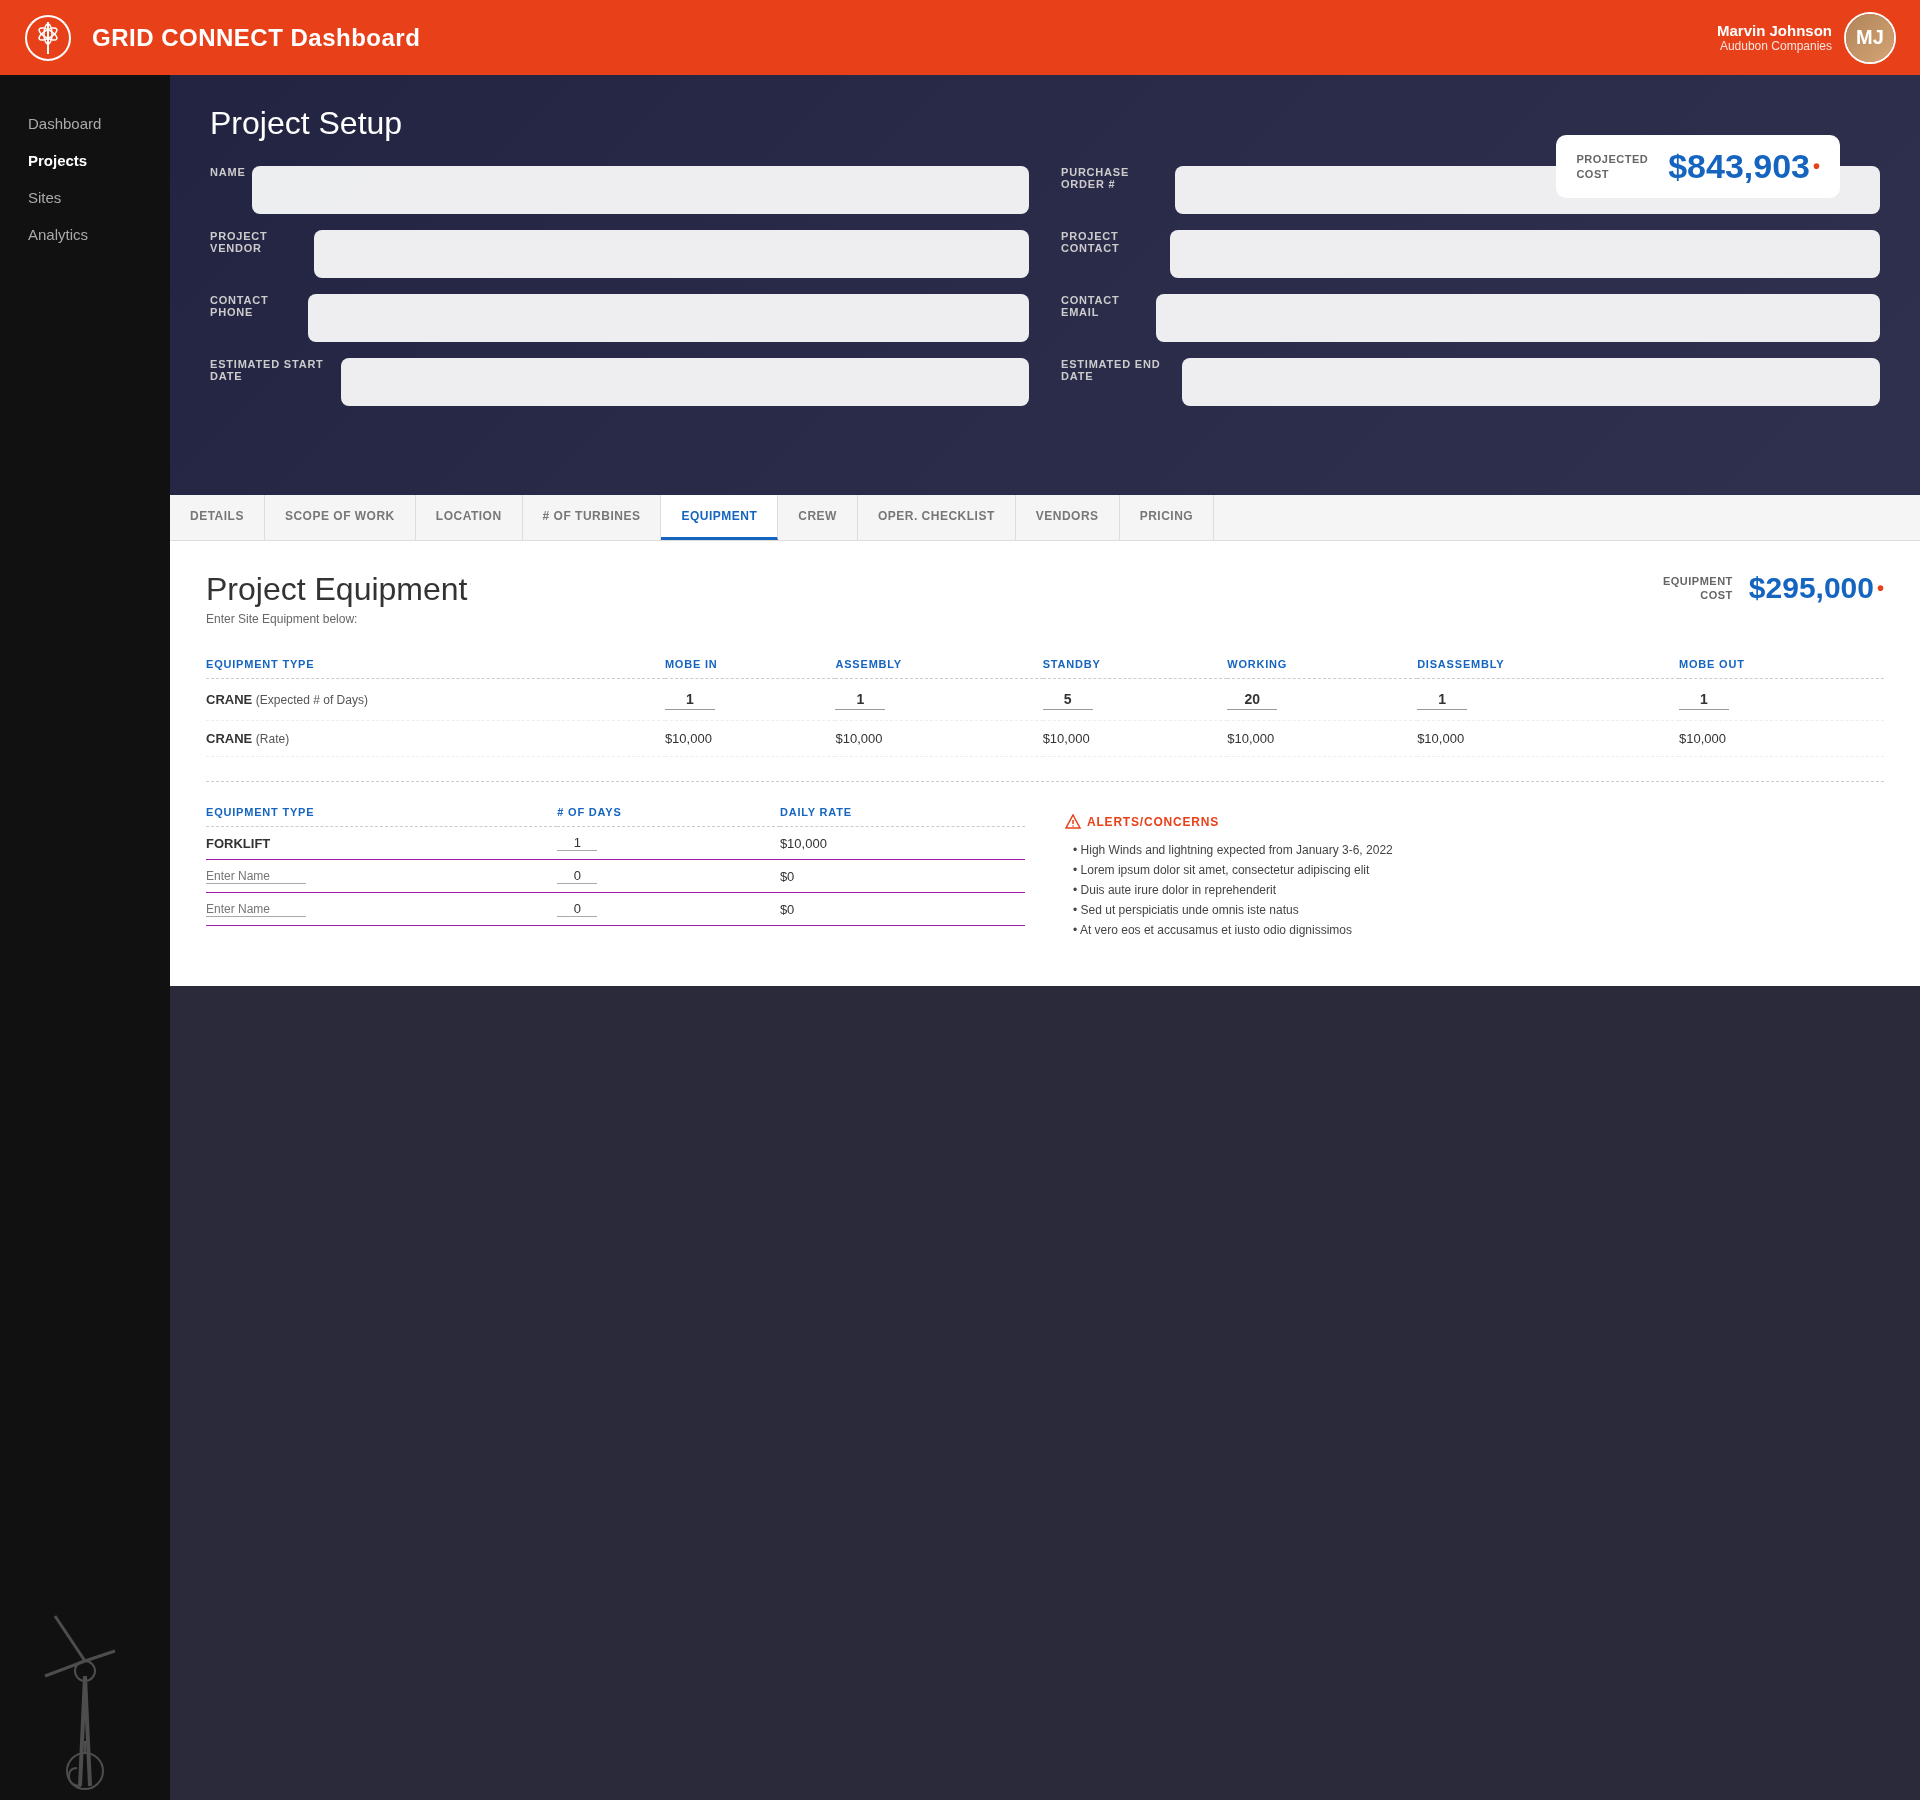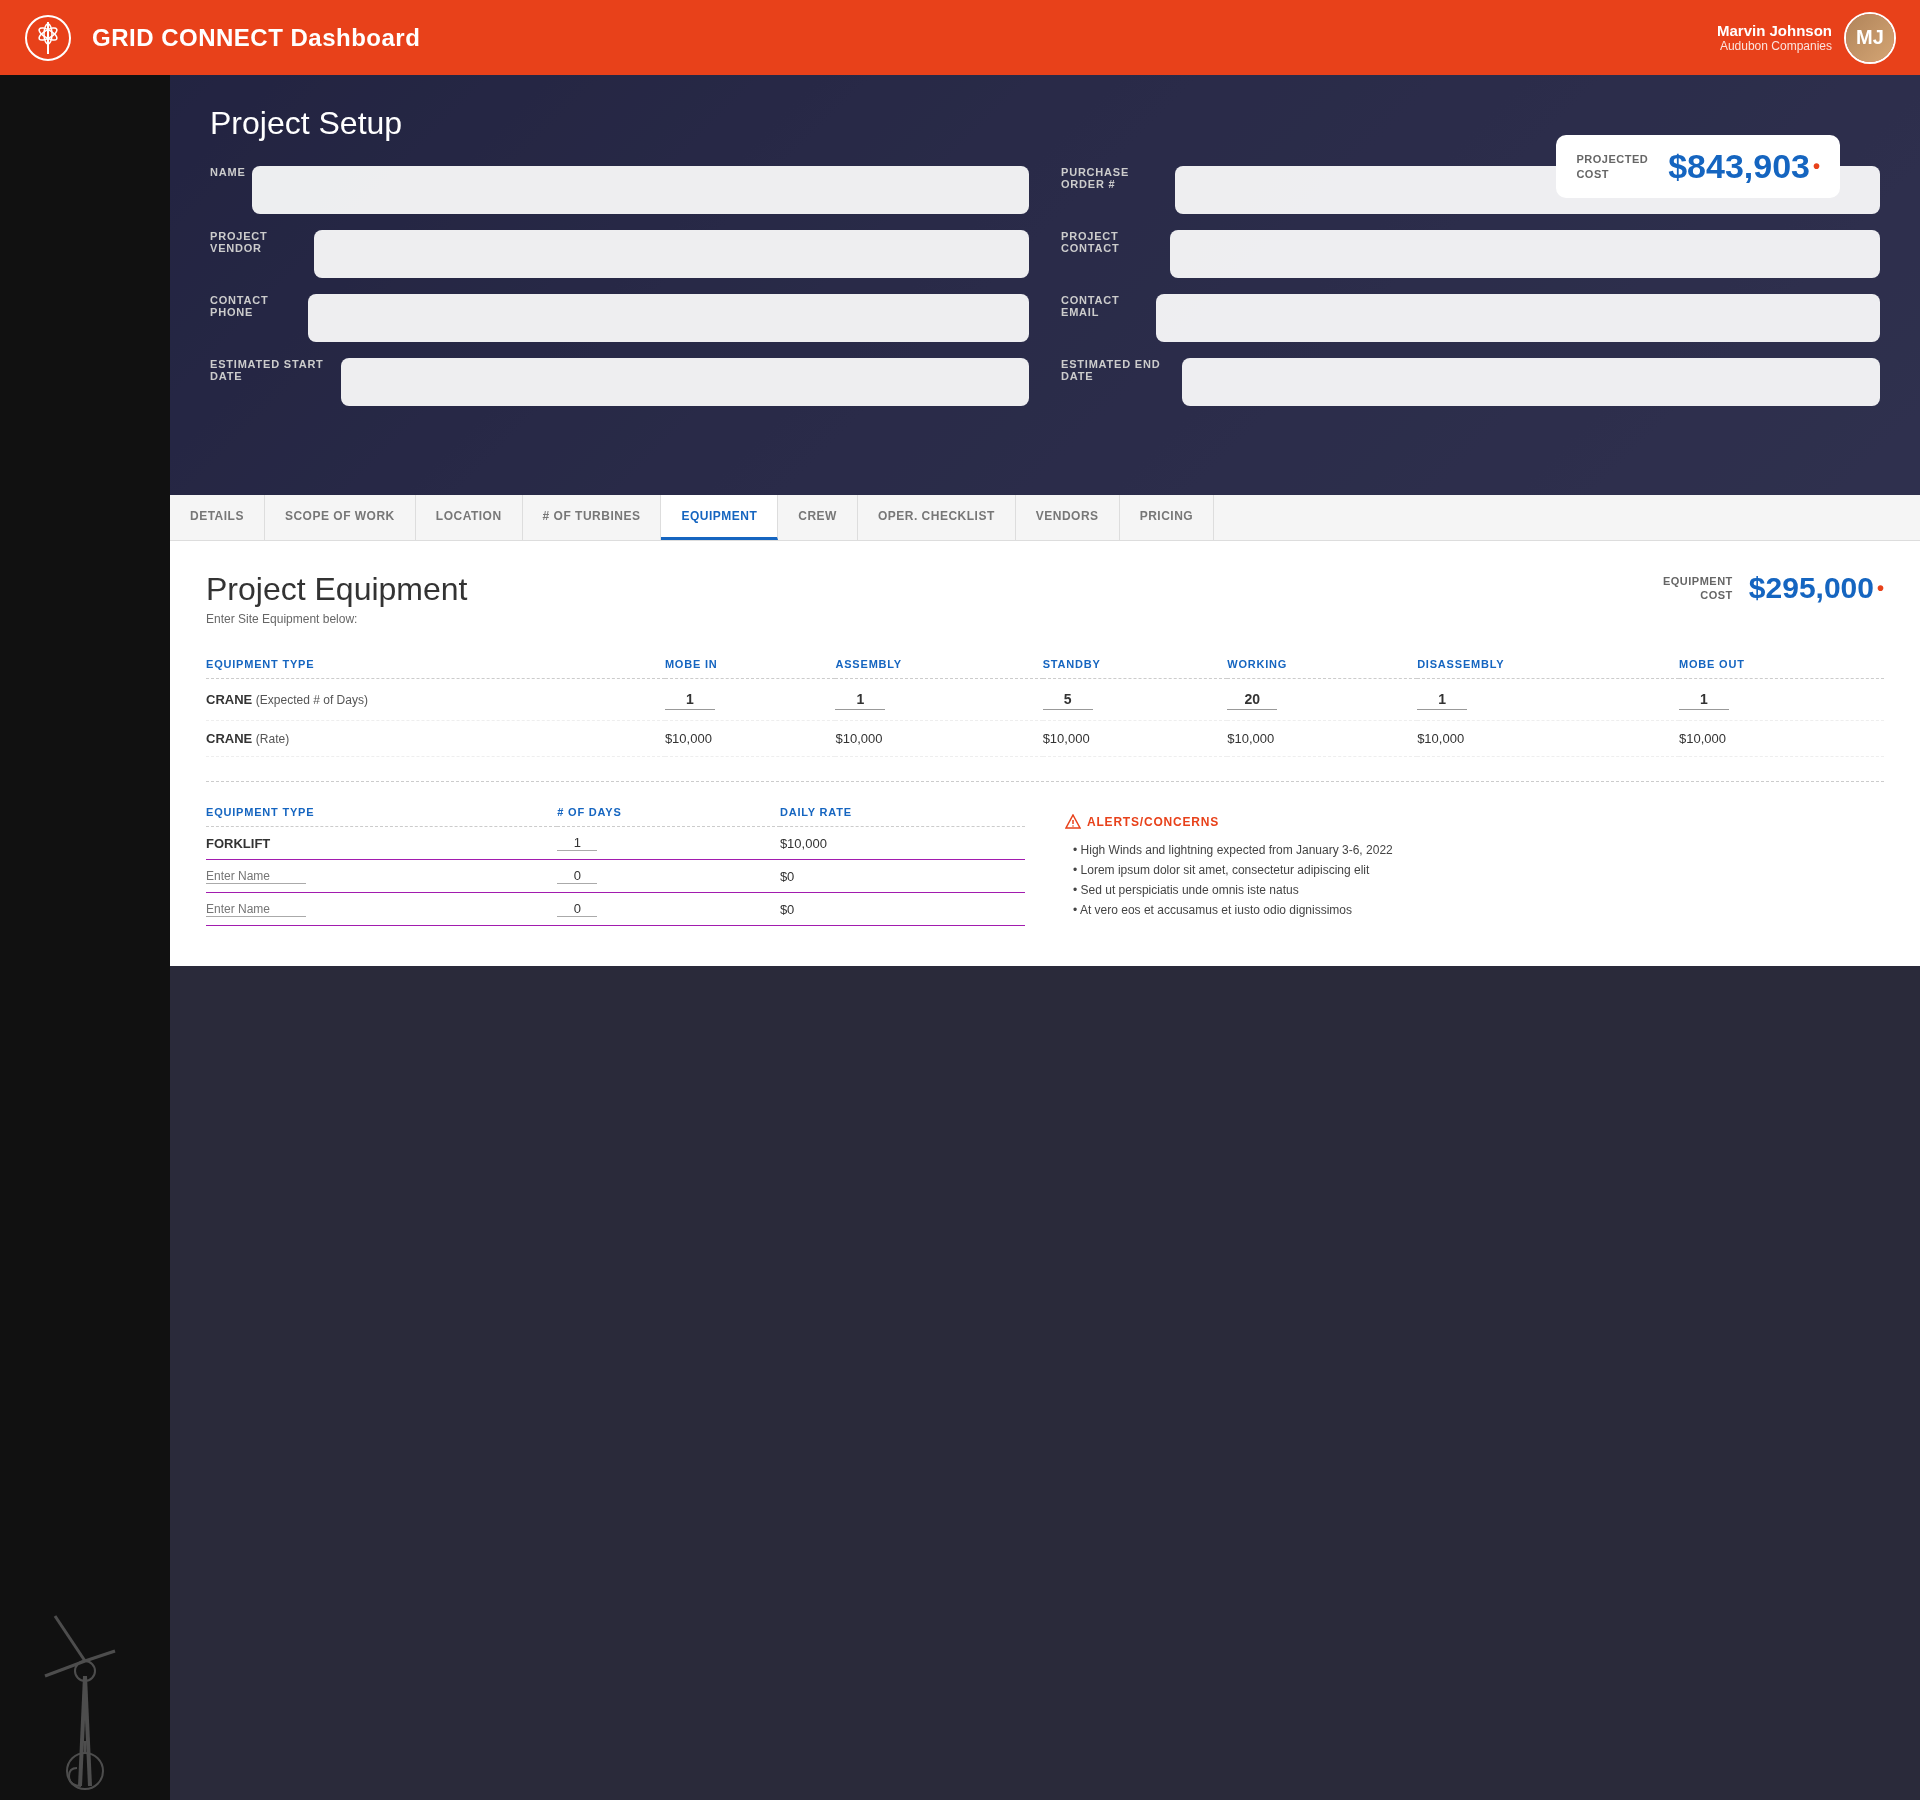--- a/index.html
+++ b/index.html
@@ -424,20 +424,26 @@
     </div>
     <div class="header-avatar">
       <div class="avatar-placeholder">MJ</div>
     </div>
   </div>
 </header>
 
 <div class="main-layout">
 
   <nav class="sidebar">
+    <ul class="sidebar-nav">
+      <li>Dashboard</li>
+      <li class="active">Projects</li>
+      <li>Sites</li>
+      <li>Analytics</li>
+    </ul>
 
     <div class="sidebar-illustration windmill-svg">
       <svg width="120" height="200" viewBox="0 0 120 200" fill="none">
 
         <line x1="60" y1="80" x2="55" y2="190" stroke="white" stroke-width="4"></line>
         <line x1="60" y1="80" x2="65" y2="190" stroke="white" stroke-width="4"></line>
 
         <circle cx="60" cy="75" r="10" stroke="white" stroke-width="2" fill="none"></circle>
 
         <line x1="60" y1="65" x2="30" y2="20" stroke="white" stroke-width="3"></line>
@@ -608,20 +614,21 @@
               <div class="alerts-title">
                 <svg width="16" height="16" viewBox="0 0 16 16">
                   <path d="M8 1L15 14H1L8 1Z" fill="none" stroke="#e8411a" stroke-width="1.5"></path>
                   <line x1="8" y1="6" x2="8" y2="10" stroke="#e8411a" stroke-width="1.5"></line>
                   <circle cx="8" cy="12" r="0.8" fill="#e8411a"></circle>
                 </svg>
                 <span>ALERTS/CONCERNS</span>
               </div>
               <div class="alert-item">High Winds and lightning expected from January 3-6, 2022</div>
               <div class="alert-item">Lorem ipsum dolor sit amet, consectetur adipiscing elit</div>
+              <div class="alert-item">Duis aute irure dolor in reprehenderit</div>
               <div class="alert-item">Sed ut perspiciatis unde omnis iste natus</div>
               <div class="alert-item">At vero eos et accusamus et iusto odio dignissimos</div>
             </div>
           </div>
         </div>
 
       </div>
     </div>
 
   </div>

